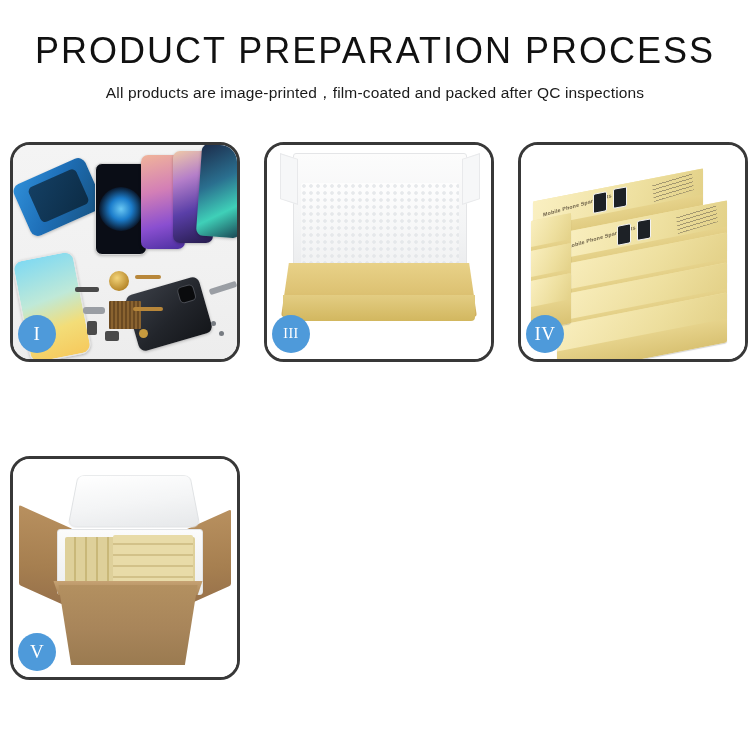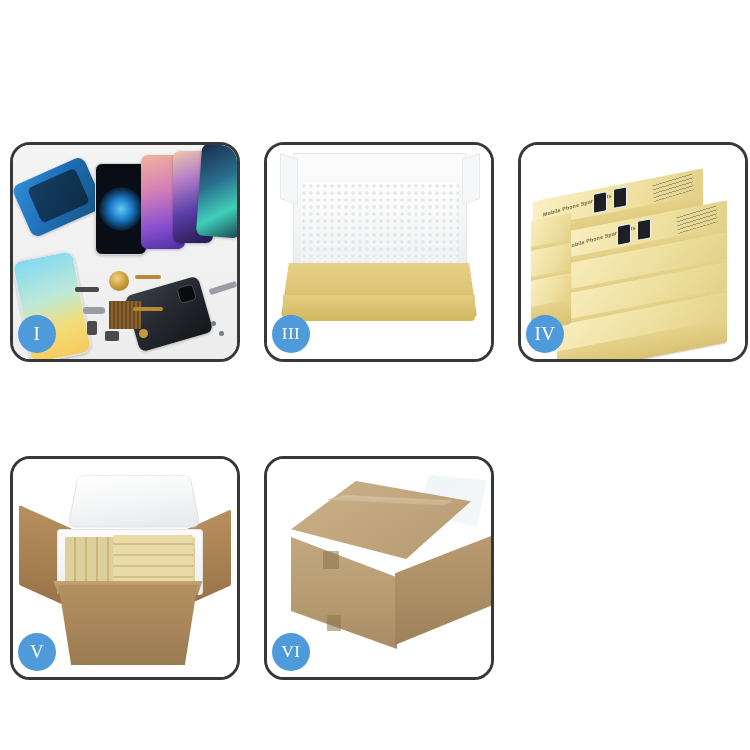--- a/index.html
+++ b/index.html
@@ -86,21 +86,21 @@
     color: #ffffff;
     display: flex;
     align-items: center;
     justify-content: center;
     font-family: "Liberation Serif", serif;
     font-size: 20px;
     letter-spacing: 0.5px;
     z-index: 5;
   }
   .badge.narrow { font-size: 19px; }
-  .badge.wide { font-size: 17px; }
+  .badge.wide { font-size: 14px; }
 
   
   .p1 { background: linear-gradient(180deg,#f4f4f4 0%,#f1f1f1 55%,#ededed 100%); }
   .ph {
     position: absolute;
     border-radius: 6px;
     box-shadow: 0 1px 3px rgba(0,0,0,.25);
   }
   .ph-blue-flat {
     left: 6px; top: 24px;
@@ -426,20 +426,24 @@
     width:70px; height:52px;
     background: linear-gradient(135deg,rgba(238,244,248,.9),rgba(222,232,240,.35));
     clip-path: polygon(18% 0, 100% 10%, 86% 100%, 0 72%);
   }
 </style>
 </head>
 <body>
 
 <div class="page">
 
+  <div class="header">
+    <div class="page-title">PRODUCT PREPARATION PROCESS</div>
+    <div class="page-subtitle">All products are image-printed，film-coated and packed after QC inspections</div>
+  </div>
 
   <div class="panel-grid">
 
     <div class="panel">
       <div class="panel-inner p1">
         <div class="ph ph-blue-flat"></div>
         <div class="ph ph-glass"></div>
         <div class="ph ph-purple"></div>
         <div class="ph ph-dark"></div>
         <div class="ph ph-teal"></div>
@@ -525,27 +529,15 @@
         <div class="v-foamlid"></div>
         <div class="v-foam-tray"></div>
         <div class="v-goldbars"></div>
         <div class="v-goldbars2"></div>
         <div class="v-carton-lip"></div>
         <div class="v-carton-front"></div>
       </div>
       <div class="badge narrow">V</div>
     </div>
 
-    <div class="panel">
-      <div class="panel-inner p6">
-        <div class="c-film"></div>
-        <div class="c-top"></div>
-        <div class="c-tape"></div>
-        <div class="c-left"></div>
-        <div class="c-right"></div>
-        <div class="c-mark" style="left:56px;top:92px;width:16px;height:18px;"></div>
-        <div class="c-mark" style="left:60px;top:156px;width:14px;height:16px;"></div>
-      </div>
-      <div class="badge wide">VI</div>
-    </div>
 
   </div>
 </div>
 
 </body></html>

